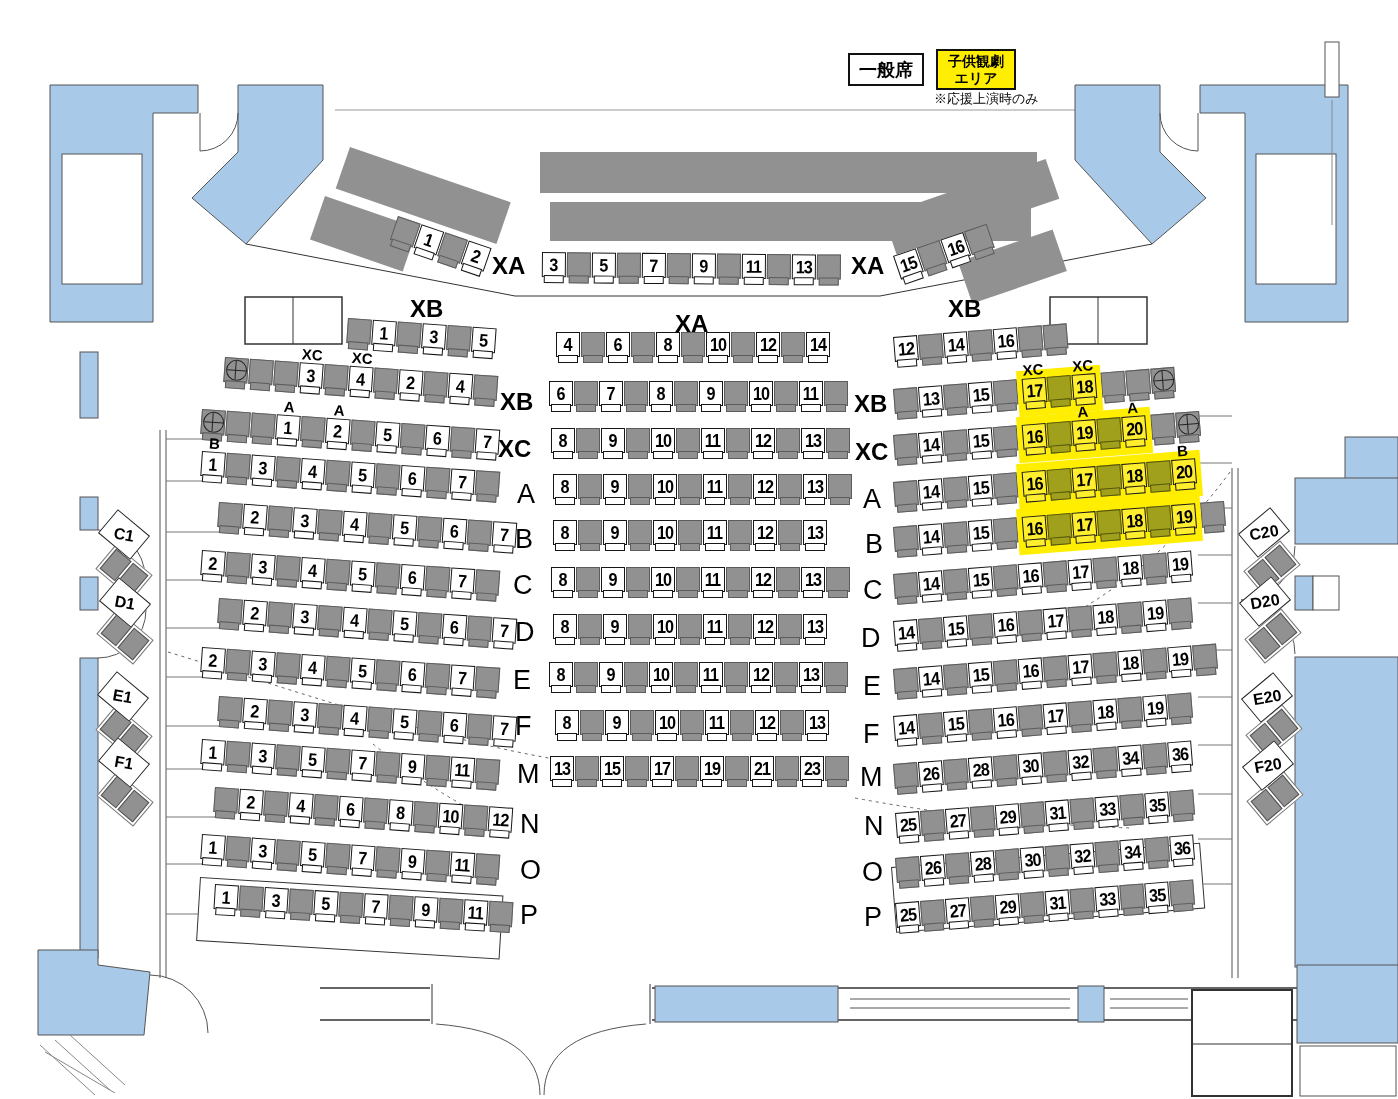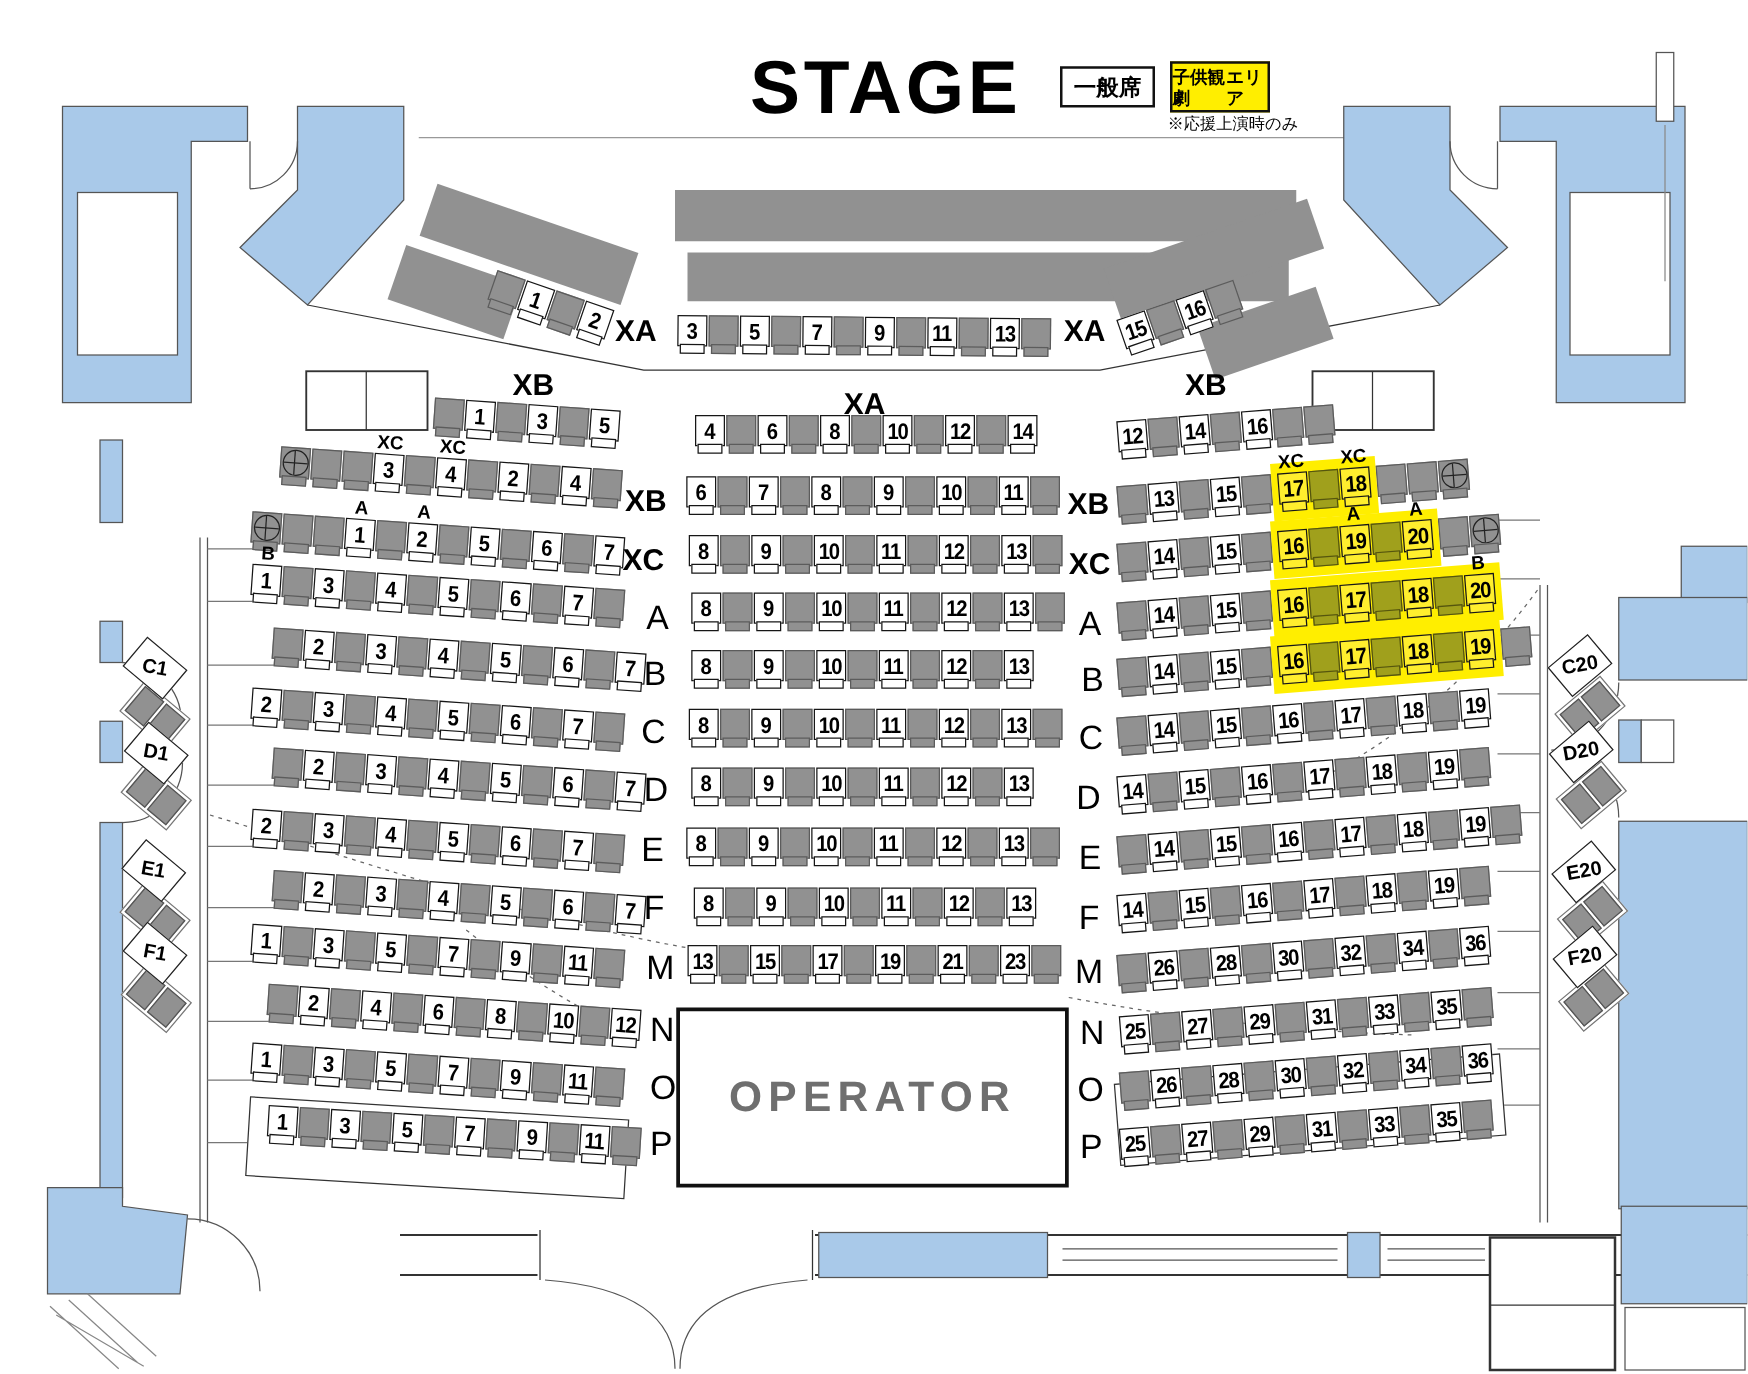--- a/index.html
+++ b/index.html
@@ -6,21 +6,21 @@
   #plan{position:relative;width:1398px;height:1099px;background:#fff;overflow:hidden;
         font-family:"Liberation Sans",sans-serif;color:#000}
   #walls{position:absolute;left:0;top:0}
   
   .stage-title{position:absolute;left:600px;top:40px;font-size:60px;font-weight:bold;
                letter-spacing:3px;line-height:1}
   .lg-general{position:absolute;left:848px;top:53px;width:72px;height:29px;border:2px solid #111;
               background:#fff;display:flex;align-items:center;justify-content:center;
               font-size:18px;font-weight:bold}
   .lg-kids{position:absolute;left:936px;top:49px;width:76px;height:37px;border:2px solid #111;
-           background:#ffee00;display:flex;flex-direction:row;align-items:center;
+           background:#ffee00;display:flex;flex-direction:column;align-items:center;
            justify-content:center;font-size:14px;font-weight:bold;line-height:1.2;text-align:left}
   .lg-note{position:absolute;left:934px;top:90px;font-size:13px;font-weight:normal}
   
   .sec{position:absolute;display:flex;gap:1px;transform-origin:left top;align-items:flex-start}
   .seat{box-sizing:border-box;flex:none;width:24px;height:25px;background:#fff;
         --bc:#161616;border:1.5px solid var(--bc);position:relative;
         display:flex;align-items:center;justify-content:center}
   .seat::after{content:"";position:absolute;left:1px;right:1px;top:22px;height:6px;
         background:inherit;border:1.5px solid var(--bc);border-top-width:1px}
   .seat.g{background:#919191;--bc:#5c5c5c}
@@ -129,35 +129,31 @@
       <path d="M855,798 Q995,824 1132,828"></path>
       <path d="M1230,472 C1180,540 1120,590 1058,622"></path>
     </g>
 
     <g stroke="#777" fill="none">
       <path d="M166,439 H204 M166,481 H204 M166,532 H221 M166,580 H204 M166,628 H221 M166,677 H204 M166,726 H221 M166,769 H204 M166,817 H217 M166,864 H204 M166,914 H217"></path>
       <path d="M1198,416 H1232 M1198,463 H1232 M1198,508 H1232 M1198,555 H1232 M1198,603 H1232 M1198,650 H1232 M1198,697 H1232 M1198,745 H1232 M1198,794 H1232 M1198,839 H1232 M1198,884 H1232"></path>
     </g>
   </svg>
 
-  <div class="stage-title">STAGE</div>
 
   <div class="lg-general">一般席</div>
   <div class="lg-kids">
     <span>子供観劇</span>
     <span>エリア</span>
   </div>
   <div class="lg-note">※応援上演時のみ</div>
 
   <div class="plat" style="left:200px;top:877px;width:302px;height:62px;transform:rotate(3.5deg)"></div>
   <div class="plat" style="left:891px;top:867px;width:308px;height:64px;transform:rotate(-4.5deg)"></div>
 
-  <div class="opbox">
-    <span>OPERATOR</span>
-  </div>
 
   <div id="seat-layer">
       <div class="rowlabel xl" style="left: 492px; top: 254px;">XA</div>
       <div class="rowlabel xl" style="left: 851px; top: 254px;">XA</div>
       <div class="sec" style="left: 398px; top: 216px; transform: rotate(19deg);">
         <div class="seat g"></div>
         <div class="seat">
           <span class="num">1</span>
         </div>
         <div class="seat g"></div>

